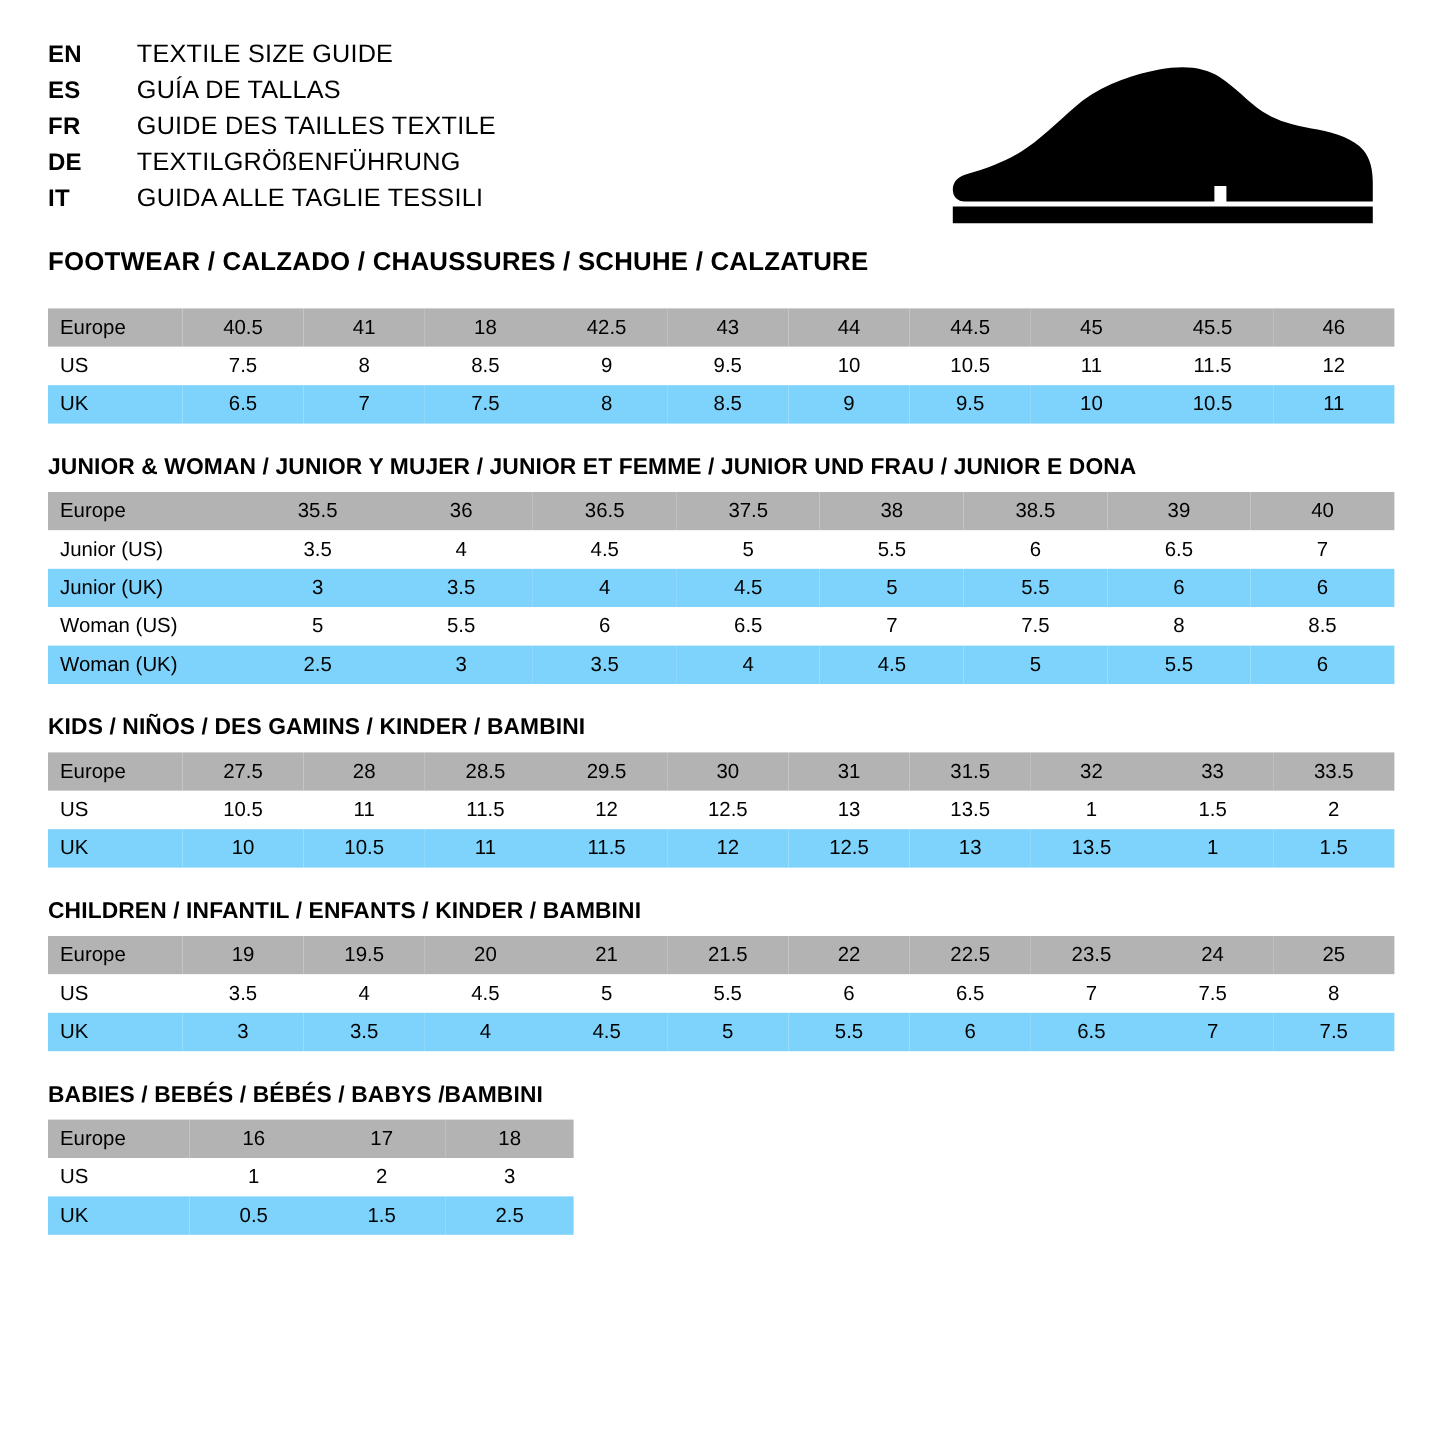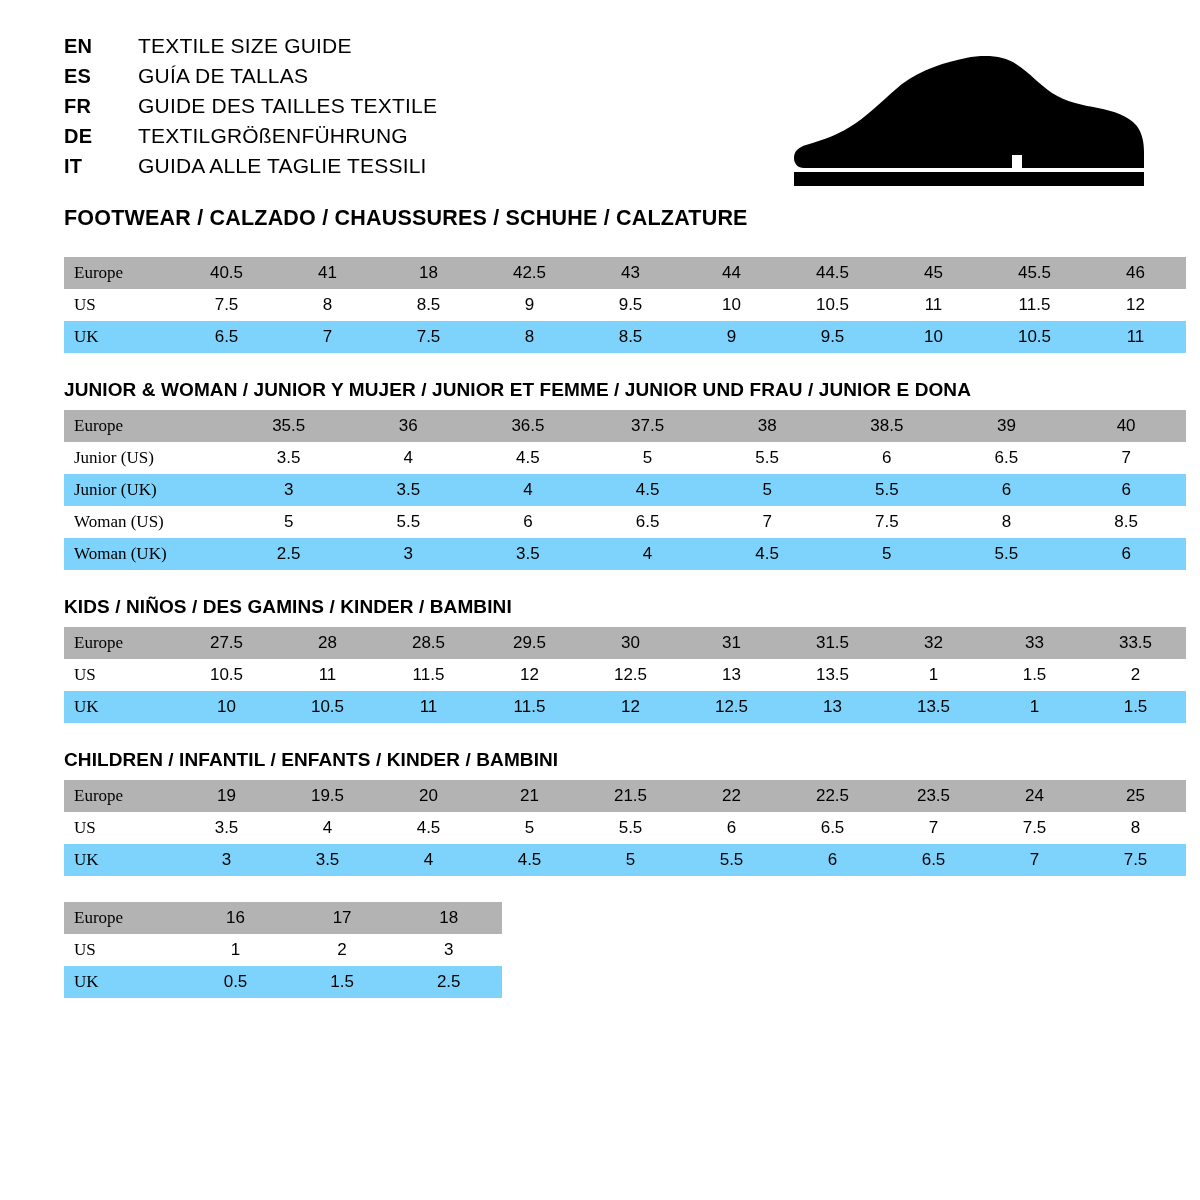--- a/index.html
+++ b/index.html
@@ -13,21 +13,21 @@
     font-family: "Liberation Sans", sans-serif;
     color: #000000;
     position: relative;
     overflow: hidden;
   }
   .page {
     position: relative;
     width: 1200px;
     height: 1200px;
     box-sizing: border-box;
-    padding: 34px 36px 0 64px;
+    padding: 34px 36px 0 40px;
   }
 
   
   .lang-block {
     display: block;
   }
   .lang-row {
     display: flex;
     align-items: baseline;
     height: 30px;
@@ -81,21 +81,20 @@
   table.size-table td {
     height: 32px;
     text-align: center;
     vertical-align: middle;
     padding: 0;
     border: none;
   }
   table.size-table td.rowlabel {
     text-align: left;
     padding-left: 10px;
-    font-family: Liberation Serif, serif;
   }
   tr.header-row td {
     background: #b3b3b3;
     font-weight: normal;
   }
   tr.odd-row td {
     background: #ffffff;
   }
   tr.even-row td {
     background: #7dd3fc;
@@ -408,20 +407,21 @@
           <td>6</td>
           <td>6.5</td>
           <td>7</td>
           <td>7.5</td>
         </tr>
       </tbody>
     </table>
   </div>
 
   <div class="section babies">
+    <div class="section-title">BABIES / BEBÉS / BÉBÉS / BABYS /BAMBINI</div>
     <table class="size-table t-babies">
       <colgroup>
         <col class="lbl">
           <col class="c">
           <col class="c">
           <col class="c">
       </colgroup>
       <tbody>
         <tr class="header-row">
           <td class="rowlabel">Europe</td>

